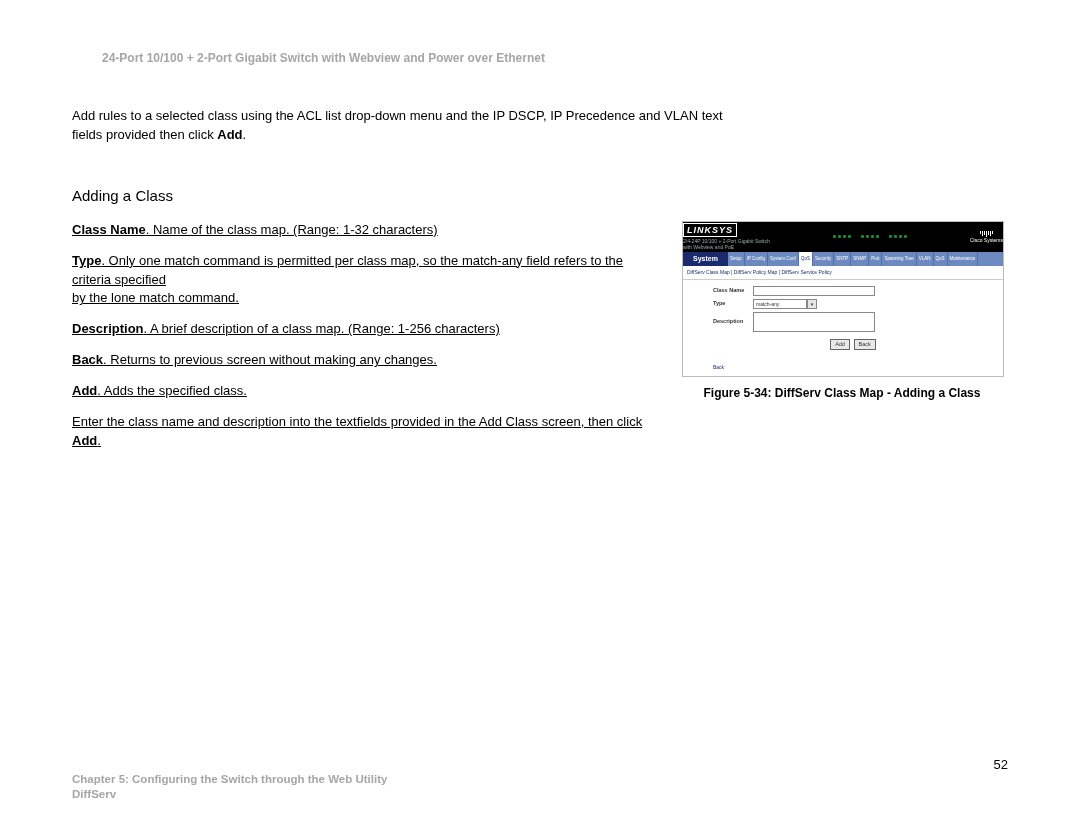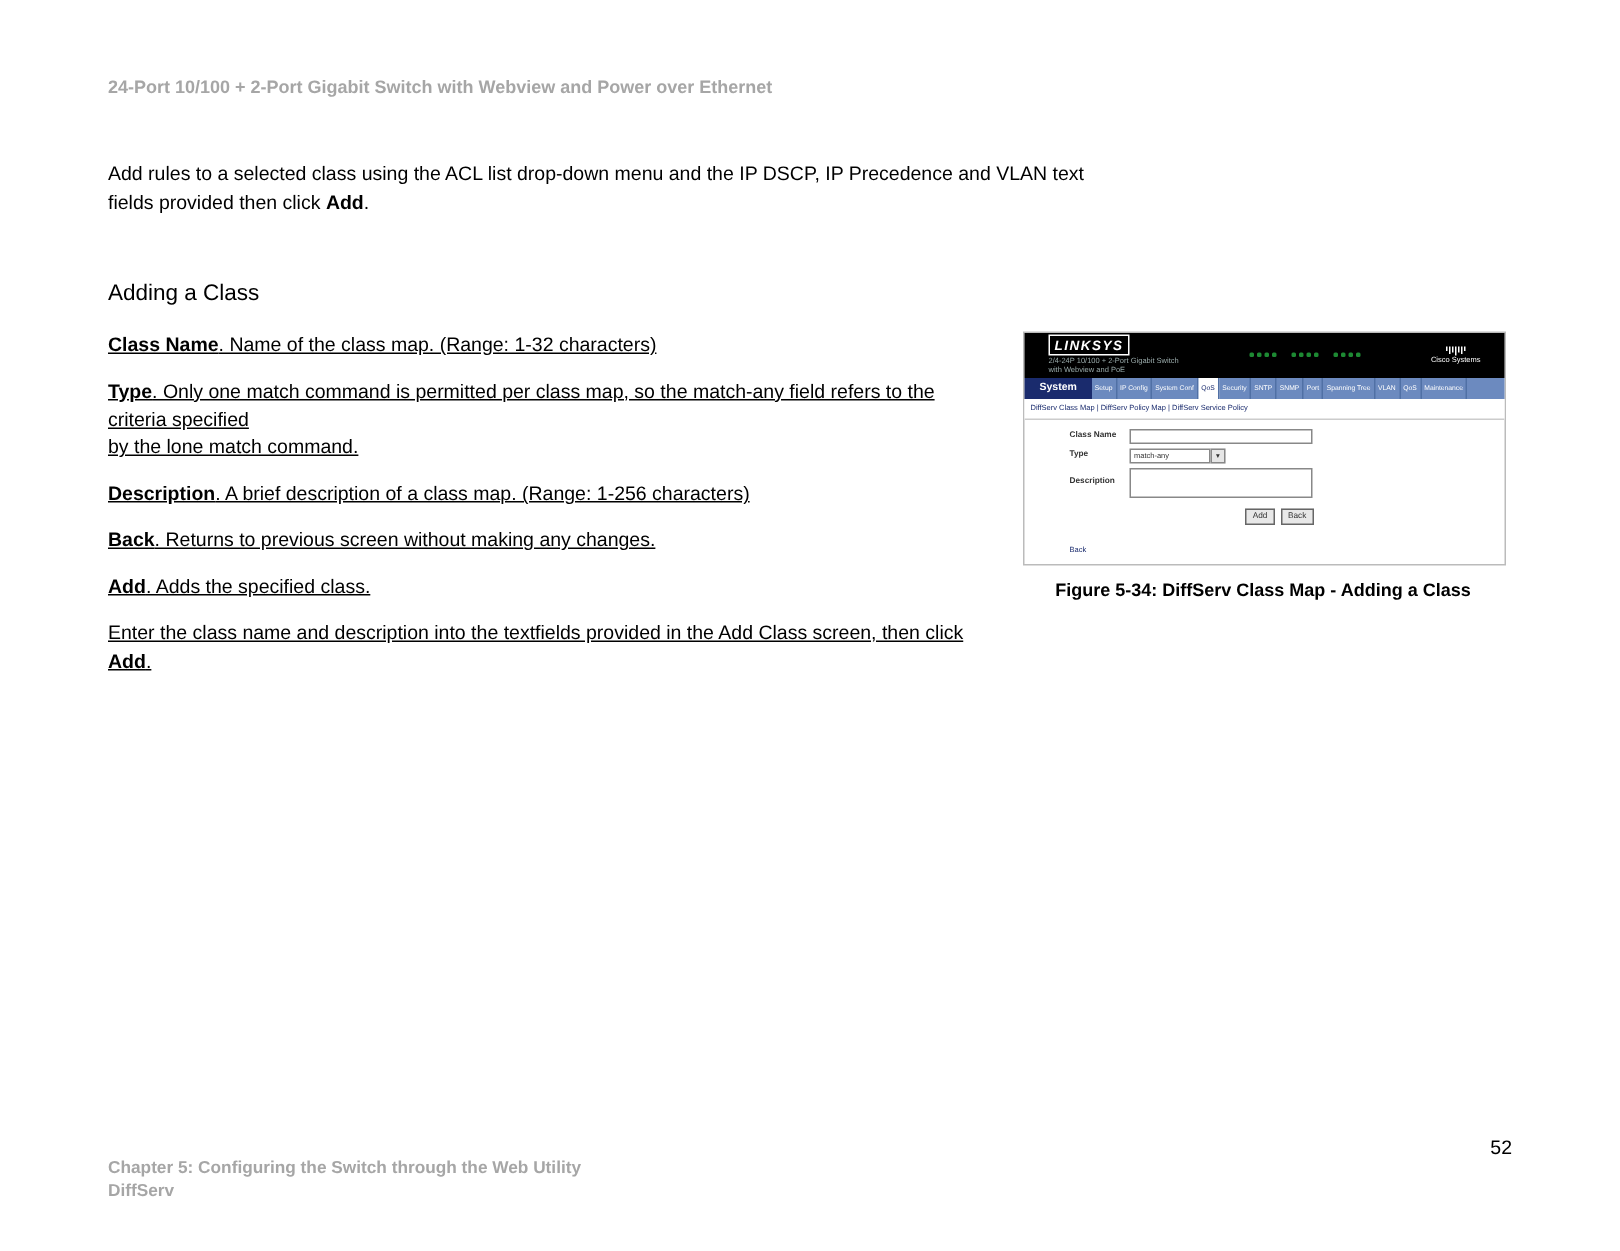--- a/index.html
+++ b/index.html
@@ -15,20 +15,21 @@
     line-height: 1.45;
   }
   .page {
     padding: 50px 72px 0 72px;
   }
   .header-title {
     font-weight: bold;
     color: #a6a6a6;
     font-size: 12px;
     margin-bottom: 40px;
+    margin-left: 30px;
   }
   .intro-block {
     max-width: 720px;
     margin-bottom: 40px;
   }
   .section-heading {
     font-size: 15px;
     margin-bottom: 14px;
   }
   .content-row {
@@ -55,21 +56,21 @@
     background: #fff;
     font-size: 6px;
     color: #333;
   }
   .fig-header {
     background: #000;
     color: #fff;
     display: flex;
     align-items: center;
     justify-content: space-between;
-    padding: 3px 16px;
+    padding: 3px 0;
     height: 24px;
   }
   .linksys-logo {
     font-family: Arial, sans-serif;
     font-weight: bold;
     letter-spacing: 1px;
     font-size: 9px;
     border: 1px solid #fff;
     padding: 1px 3px;
     font-style: italic;

